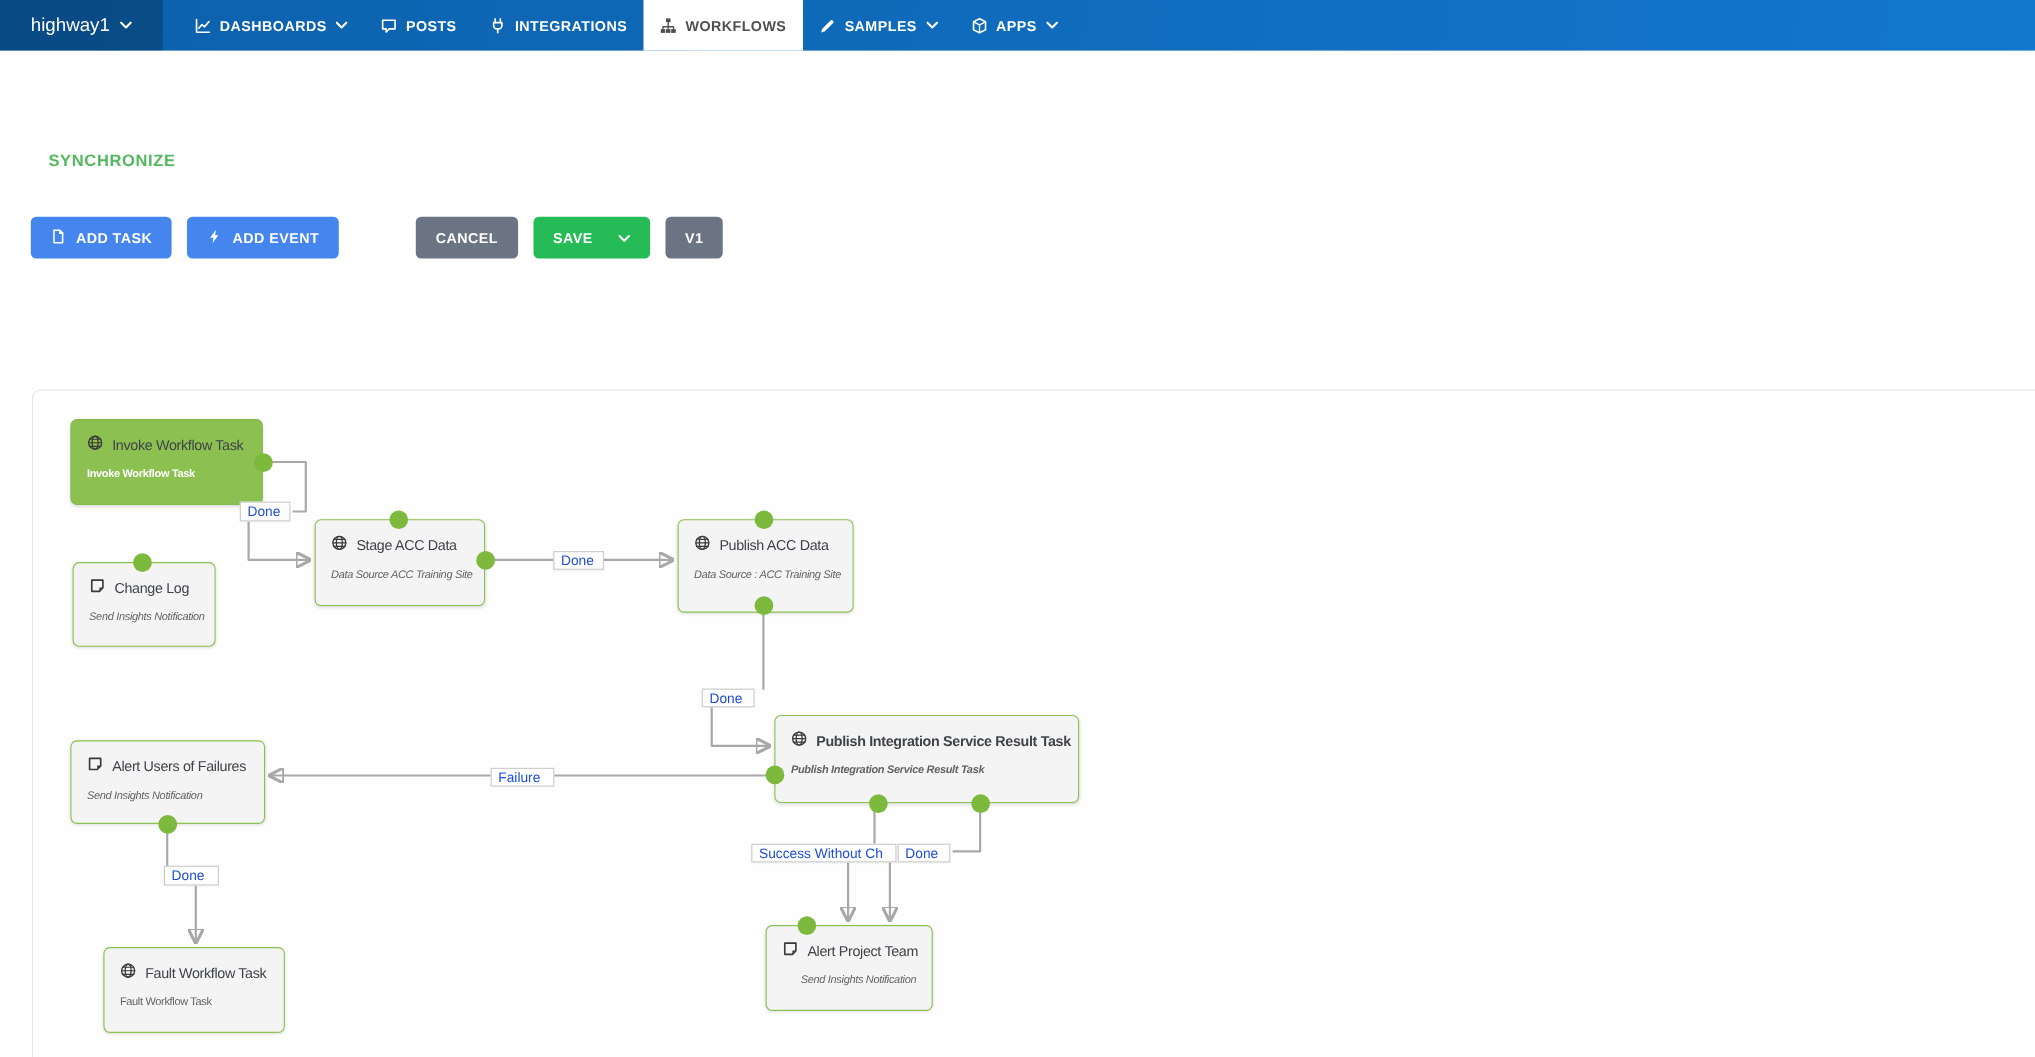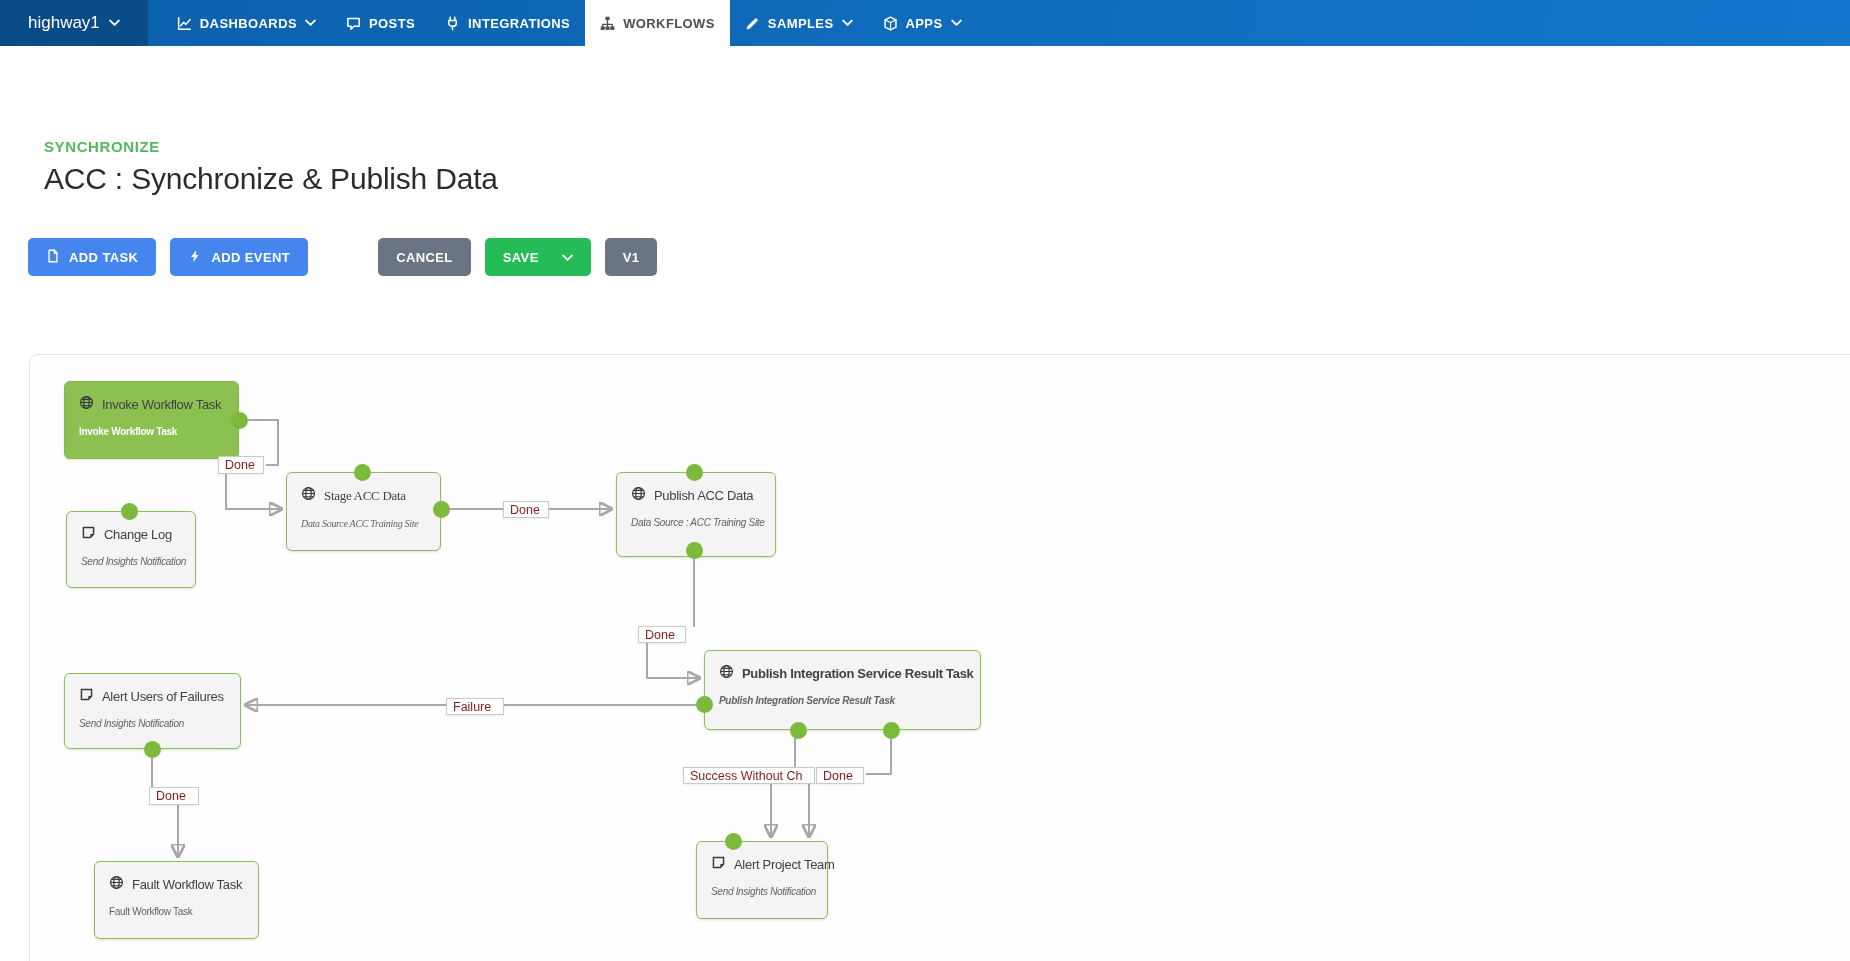--- a/index.html
+++ b/index.html
@@ -43,21 +43,21 @@
     background:#f4f4f4; border:1px solid #8cc152; box-shadow:0 1px 3px rgba(0,0,0,0.13); cursor:pointer; }
   .wf-node.node-green { background:#8cc152; border-color:#84b84b; }
   .node-title { display:flex; align-items:center; gap:8px; font-size:13px; letter-spacing:-0.3px;
     color:#3f4347; white-space:nowrap; }
   .node-title svg { flex:0 0 auto; color:#3a3a3a; }
   .node-subtitle { margin-top:13px; font-size:10px; letter-spacing:-0.3px; color:#636363; white-space:nowrap; }
   .node-subtitle.italic { font-style:italic; }
   .node-green .node-subtitle { color:#fff; font-weight:700; font-style:normal; }
 
   .edge-label { position:absolute; z-index:2; display:flex; align-items:center;
-    background:#fff; border:1px solid #c9c9c9; color:#7f1d1d; font-size:12.5px;
+    background:#fff; border:1px solid #c9c9c9; color:#1d4ed8; font-size:12.5px;
     padding:0 6px; overflow:hidden; white-space:nowrap; box-shadow:0 1px 2px rgba(0,0,0,0.07); cursor:pointer; }
 
   .port { position:absolute; z-index:3; width:17px; height:17px; border-radius:50%;
     background:#7cb93c; cursor:pointer; }
 </style>
 </head>
 <body>
 
 <header class="navbar">
   <div class="brand">
@@ -138,21 +138,20 @@
           <svg width="11" height="8" viewBox="0 0 11 8" fill="none" stroke="currentColor" stroke-width="1.9" stroke-linecap="round" stroke-linejoin="round">
             <path d="M1.2 1.6l4.3 4.3 4.3-4.3"></path>
           </svg>
         </span>
       </div>
     </nav>
 </header>
 
 <section class="page-header">
   <div class="eyebrow">SYNCHRONIZE</div>
-  <h1 class="page-title">ACC : Synchronize &amp; Publish Data</h1>
 </section>
 
 <div class="toolbar">
   <button class="btn btn-blue">
     <span id="ic-add-task"><svg width="14" height="14" viewBox="0 0 16 16" fill="none" stroke="currentColor" stroke-width="1.6" stroke-linecap="round" stroke-linejoin="round">
           <path d="M3.5 1.5h6l3 3v10h-9z"></path>
           <path d="M9.5 1.5v3h3"></path>
         </svg></span>
     <span>ADD TASK</span>
   </button>
@@ -210,21 +209,21 @@
     <div class="wf-node" style="left: 36px; top: 156px; width: 130px; height: 77px;">
       <div class="node-title">
         <span><svg width="15" height="15" viewBox="0 0 16 16" fill="none" stroke="currentColor" stroke-width="1.6" stroke-linecap="round" stroke-linejoin="round">
             <path d="M2.6 2.6h10.8v7.3L10 13.4H2.6z"></path>
             <path d="M13.4 9.6H10v3.8z" fill="currentColor" stroke="none"></path>
           </svg></span>
         <span>Change Log</span>
       </div>
       <div class="node-subtitle italic">Send Insights Notification</div>
     </div>
-    <div class="wf-node" style="left: 256px; top: 117px; width: 155px; height: 79px; font-family: Liberation Serif, serif;">
+    <div class="wf-node" style="left: 256px; top: 117px; width: 155px; height: 79px;">
       <div class="node-title">
         <span><svg width="15" height="15" viewBox="0 0 16 16" fill="none" stroke="currentColor" stroke-width="1.6" stroke-linecap="round" stroke-linejoin="round" style="stroke-width:1.3">
             <circle cx="8" cy="8" r="6.3"></circle>
             <ellipse cx="8" cy="8" rx="2.9" ry="6.3"></ellipse>
             <path d="M1.7 8h12.6M2.6 4.6h10.8M2.6 11.4h10.8" stroke-width="1.2"></path>
           </svg></span>
         <span>Stage ACC Data</span>
       </div>
       <div class="node-subtitle italic">Data Source ACC Training Site</div>
     </div>
@@ -264,21 +263,21 @@
       <div class="node-title">
         <span><svg width="15" height="15" viewBox="0 0 16 16" fill="none" stroke="currentColor" stroke-width="1.6" stroke-linecap="round" stroke-linejoin="round" style="stroke-width:1.3">
             <circle cx="8" cy="8" r="6.3"></circle>
             <ellipse cx="8" cy="8" rx="2.9" ry="6.3"></ellipse>
             <path d="M1.7 8h12.6M2.6 4.6h10.8M2.6 11.4h10.8" stroke-width="1.2"></path>
           </svg></span>
         <span>Fault Workflow Task</span>
       </div>
       <div class="node-subtitle">Fault Workflow Task</div>
     </div>
-    <div class="wf-node" style="left: 666px; top: 486px; width: 132px; height: 78px; text-align: right;">
+    <div class="wf-node" style="left: 666px; top: 486px; width: 152px; height: 78px; text-align: right;">
       <div class="node-title">
         <span><svg width="15" height="15" viewBox="0 0 16 16" fill="none" stroke="currentColor" stroke-width="1.6" stroke-linecap="round" stroke-linejoin="round">
             <path d="M2.6 2.6h10.8v7.3L10 13.4H2.6z"></path>
             <path d="M13.4 9.6H10v3.8z" fill="currentColor" stroke="none"></path>
           </svg></span>
         <span>Alert Project Team</span>
       </div>
       <div class="node-subtitle italic">Send Insights Notification</div>
     </div>
     <div class="edge-label" style="left: 188px; top: 101px; width: 46px; height: 18px;">Done</div>

